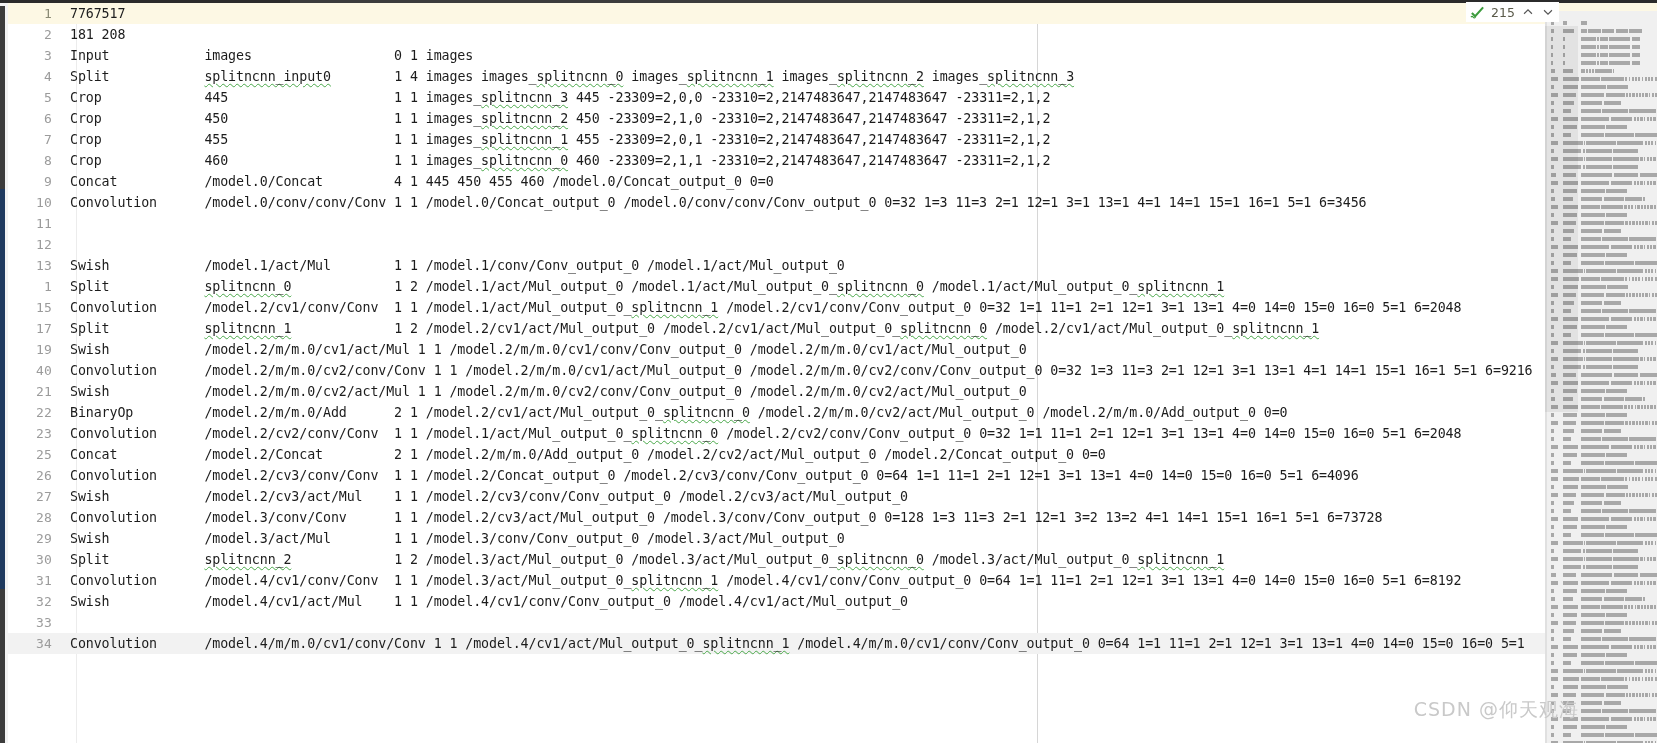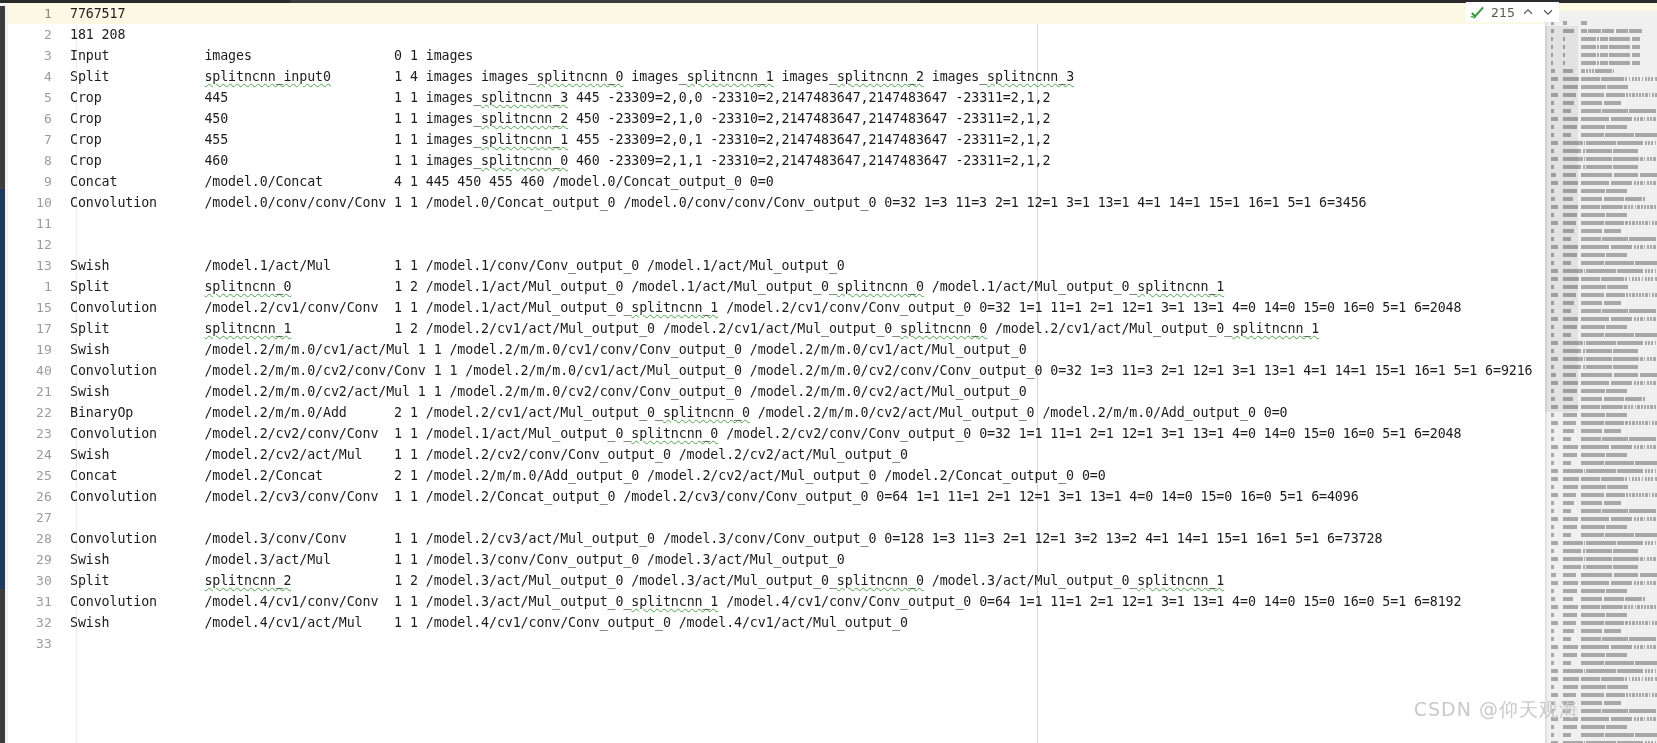--- a/index.html
+++ b/index.html
@@ -247,30 +247,30 @@
         <div class="row"><div class="gutter">12</div></div>
         <div class="row"><div class="gutter">13</div><div class="code">Swish            /model.1/act/Mul        1 1 /model.1/conv/Conv_output_0 /model.1/act/Mul_output_0</div></div>
         <div class="row"><div class="gutter">1</div><div class="code">Split            <span class="sq">splitncnn_0</span>             1 2 /model.1/act/Mul_output_0 /model.1/act/Mul_output_0_<span class="sq">splitncnn_0</span> /model.1/act/Mul_output_0_<span class="sq">splitncnn_1</span></div></div>
         <div class="row"><div class="gutter">15</div><div class="code">Convolution      /model.2/cv1/conv/Conv  1 1 /model.1/act/Mul_output_0_<span class="sq">splitncnn_1</span> /model.2/cv1/conv/Conv_output_0 0=32 1=1 11=1 2=1 12=1 3=1 13=1 4=0 14=0 15=0 16=0 5=1 6=2048</div></div>
         <div class="row"><div class="gutter">17</div><div class="code">Split            <span class="sq">splitncnn_1</span>             1 2 /model.2/cv1/act/Mul_output_0 /model.2/cv1/act/Mul_output_0_<span class="sq">splitncnn_0</span> /model.2/cv1/act/Mul_output_0_<span class="sq">splitncnn_1</span></div></div>
         <div class="row"><div class="gutter">19</div><div class="code">Swish            /model.2/m/m.0/cv1/act/Mul 1 1 /model.2/m/m.0/cv1/conv/Conv_output_0 /model.2/m/m.0/cv1/act/Mul_output_0</div></div>
         <div class="row"><div class="gutter">40</div><div class="code">Convolution      /model.2/m/m.0/cv2/conv/Conv 1 1 /model.2/m/m.0/cv1/act/Mul_output_0 /model.2/m/m.0/cv2/conv/Conv_output_0 0=32 1=3 11=3 2=1 12=1 3=1 13=1 4=1 14=1 15=1 16=1 5=1 6=9216</div></div>
         <div class="row"><div class="gutter">21</div><div class="code">Swish            /model.2/m/m.0/cv2/act/Mul 1 1 /model.2/m/m.0/cv2/conv/Conv_output_0 /model.2/m/m.0/cv2/act/Mul_output_0</div></div>
         <div class="row"><div class="gutter">22</div><div class="code">BinaryOp         /model.2/m/m.0/Add      2 1 /model.2/cv1/act/Mul_output_0_<span class="sq">splitncnn_0</span> /model.2/m/m.0/cv2/act/Mul_output_0 /model.2/m/m.0/Add_output_0 0=0</div></div>
         <div class="row"><div class="gutter">23</div><div class="code">Convolution      /model.2/cv2/conv/Conv  1 1 /model.1/act/Mul_output_0_<span class="sq">splitncnn_0</span> /model.2/cv2/conv/Conv_output_0 0=32 1=1 11=1 2=1 12=1 3=1 13=1 4=0 14=0 15=0 16=0 5=1 6=2048</div></div>
-        <div class="row"><div class="gutter">24</div><div class="code">Swish            /model.2/cv2/act/Mul    1 1 /model.2/cv2/conv/Conv_output_0 /model.2/cv2/act/Mul_output_0</div></div>
         <div class="row"><div class="gutter">25</div><div class="code">Concat           /model.2/Concat         2 1 /model.2/m/m.0/Add_output_0 /model.2/cv2/act/Mul_output_0 /model.2/Concat_output_0 0=0</div></div>
         <div class="row"><div class="gutter">26</div><div class="code">Convolution      /model.2/cv3/conv/Conv  1 1 /model.2/Concat_output_0 /model.2/cv3/conv/Conv_output_0 0=64 1=1 11=1 2=1 12=1 3=1 13=1 4=0 14=0 15=0 16=0 5=1 6=4096</div></div>
-        <div class="row"><div class="gutter">27</div></div>
+        <div class="row"><div class="gutter">27</div><div class="code">Swish            /model.2/cv3/act/Mul    1 1 /model.2/cv3/conv/Conv_output_0 /model.2/cv3/act/Mul_output_0</div></div>
         <div class="row"><div class="gutter">28</div><div class="code">Convolution      /model.3/conv/Conv      1 1 /model.2/cv3/act/Mul_output_0 /model.3/conv/Conv_output_0 0=128 1=3 11=3 2=1 12=1 3=2 13=2 4=1 14=1 15=1 16=1 5=1 6=73728</div></div>
         <div class="row"><div class="gutter">29</div><div class="code">Swish            /model.3/act/Mul        1 1 /model.3/conv/Conv_output_0 /model.3/act/Mul_output_0</div></div>
         <div class="row"><div class="gutter">30</div><div class="code">Split            <span class="sq">splitncnn_2</span>             1 2 /model.3/act/Mul_output_0 /model.3/act/Mul_output_0_<span class="sq">splitncnn_0</span> /model.3/act/Mul_output_0_<span class="sq">splitncnn_1</span></div></div>
         <div class="row"><div class="gutter">31</div><div class="code">Convolution      /model.4/cv1/conv/Conv  1 1 /model.3/act/Mul_output_0_<span class="sq">splitncnn_1</span> /model.4/cv1/conv/Conv_output_0 0=64 1=1 11=1 2=1 12=1 3=1 13=1 4=0 14=0 15=0 16=0 5=1 6=8192</div></div>
         <div class="row"><div class="gutter">32</div><div class="code">Swish            /model.4/cv1/act/Mul    1 1 /model.4/cv1/conv/Conv_output_0 /model.4/cv1/act/Mul_output_0</div></div>
         <div class="row"><div class="gutter">33</div></div>
+        <div class="row hovered"><div class="gutter">34</div><div class="code">Convolution      /model.4/m/m.0/cv1/conv/Conv 1 1 /model.4/cv1/act/Mul_output_0_<span class="sq">splitncnn_1</span> /model.4/m/m.0/cv1/conv/Conv_output_0 0=64 1=1 11=1 2=1 12=1 3=1 13=1 4=0 14=0 15=0 16=0 5=1</div></div>
       </div>
   </div>
 
   <div class="overview-widget">
     <svg class="ow-icon" viewBox="0 0 16 16">
       <path d="M2 8.5 L5.5 12 L14 2.5" fill="none" stroke="#3c9b3c" stroke-width="2.2"></path>
       <path d="M1 13 q1.2 -1.6 2.4 0 q1.2 1.6 2.4 0" fill="none" stroke="#3c9b3c" stroke-width="1.2"></path>
     </svg>
     <span class="ow-count">215</span>
     <svg class="ow-chev" viewBox="0 0 16 16">

